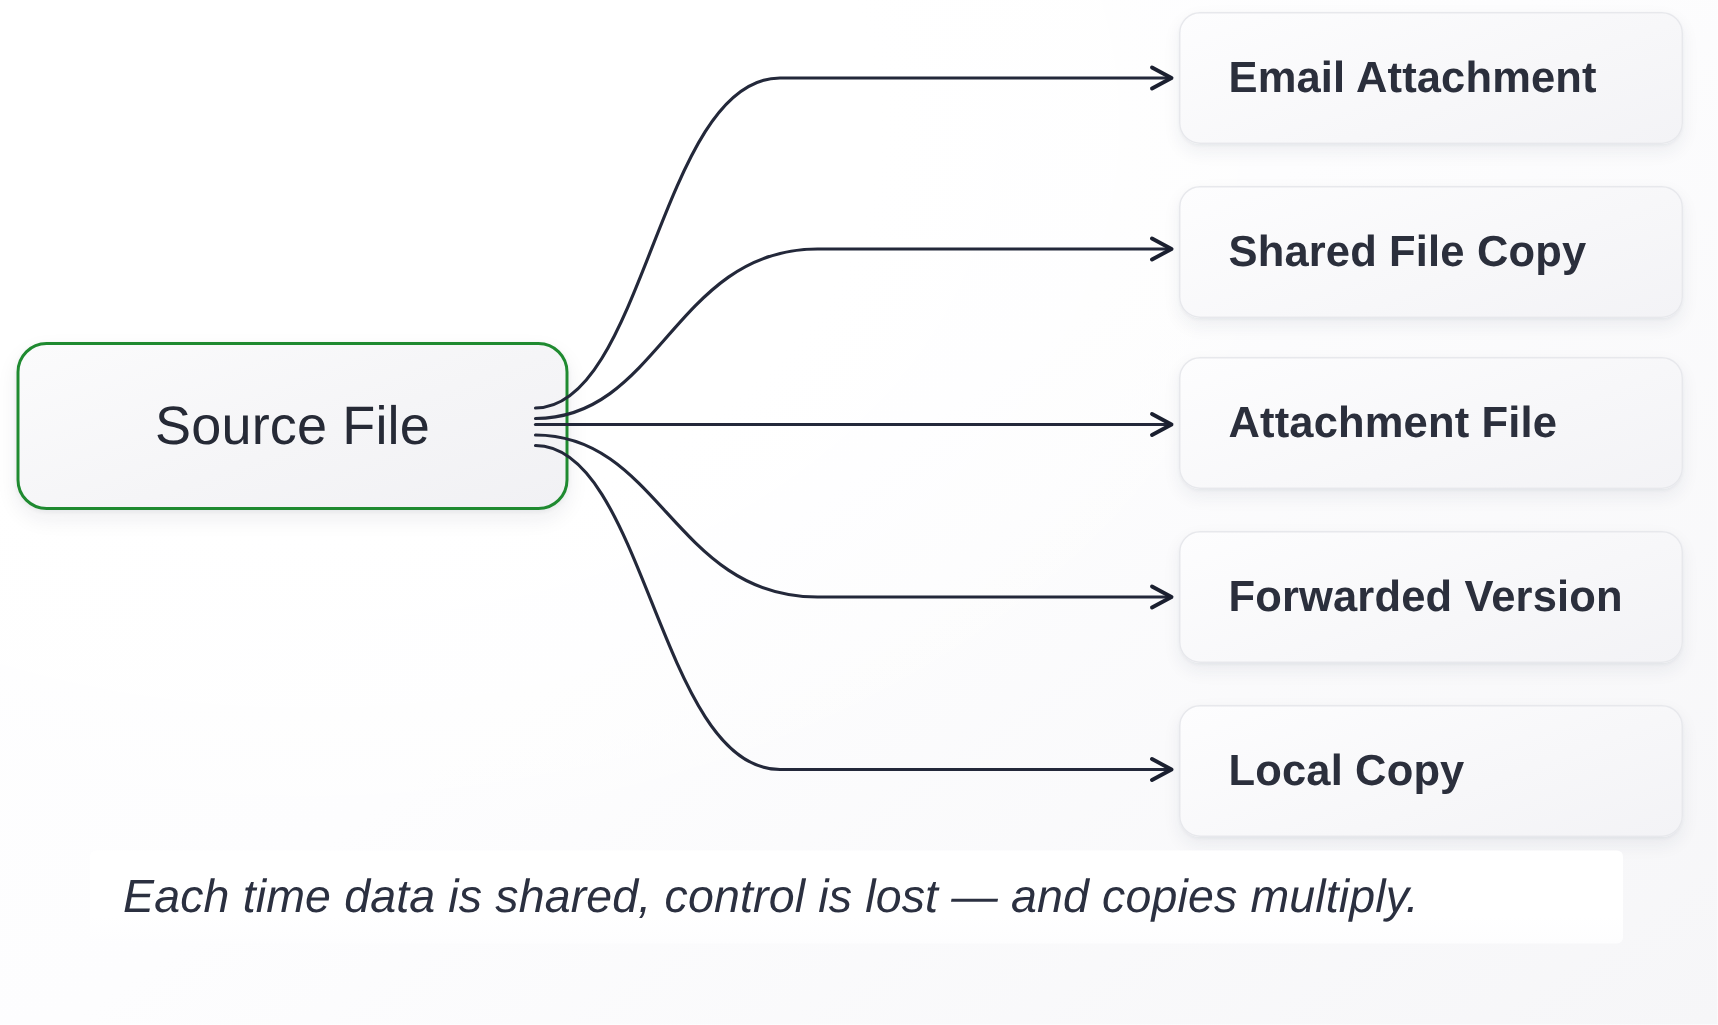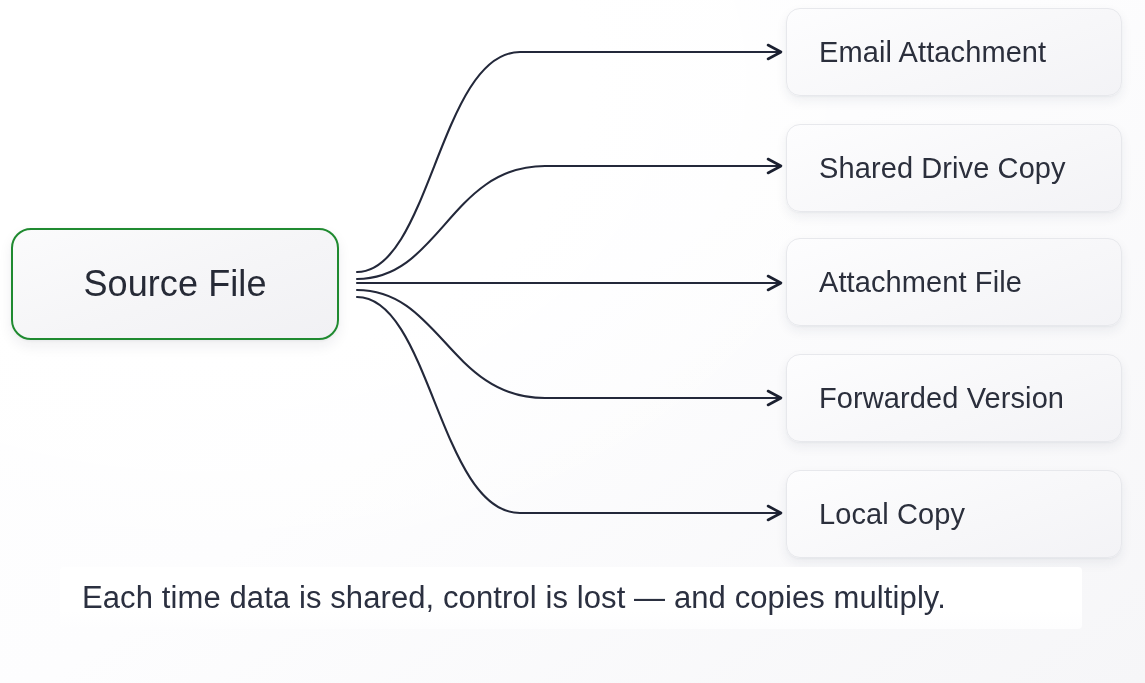--- a/index.html
+++ b/index.html
@@ -22,21 +22,21 @@
     background:
       radial-gradient(ellipse 900px 650px at 18% 12%, #ffffff 0%, #ffffff 42%, rgba(255,255,255,0) 78%),
       linear-gradient(145deg, #ffffff 0%, #fdfdfe 48%, #f6f6f8 100%);
   }
 
   
   .source-node {
     position: absolute;
     left: 11px;
     top: 228px;
-    width: 328px;
+    width: 368px;
     height: 112px;
     box-sizing: border-box;
     border: 2px solid #1f8a30;
     border-radius: 20px;
     background: linear-gradient(160deg, #fbfbfc 0%, #f5f5f7 55%, #f1f1f4 100%);
     box-shadow: 0 6px 14px rgba(25,35,60,0.07), 0 1px 3px rgba(25,35,60,0.05);
     display: flex;
     align-items: center;
     justify-content: center;
   }
@@ -58,21 +58,21 @@
     border: 1px solid #e7e8ec;
     border-radius: 14px;
     background: linear-gradient(160deg, #fdfdfe 0%, #f7f7f9 60%, #f3f3f6 100%);
     box-shadow: 0 5px 12px rgba(30,40,70,0.065), 0 1px 2px rgba(30,40,70,0.04);
     display: flex;
     align-items: center;
     padding-left: 32px;
   }
   .copy-label {
     font-size: 29px;
-    font-weight: 400;
+    font-weight: 700;
     color: #2b2f3c;
     letter-spacing: 0.1px;
     white-space: nowrap;
   }
 
   
   #connectors {
     position: absolute;
     left: 0;
     top: 0;
@@ -106,20 +106,21 @@
   }
   .caption-text {
     position: absolute;
     left: 82px;
     top: 580px;
     font-size: 31px;
     font-weight: 400;
     color: #2b3040;
     letter-spacing: 0.1px;
     white-space: nowrap;
+    font-style: italic;
   }
 </style>
 </head>
 <body>
 
 <div id="canvas">
 
   <div class="source-node">
     <span class="source-label">Source File</span>
   </div>
@@ -144,21 +145,21 @@
     <g>
       <path class="edge-path" d="M357,297 C 430,297 440,513 520,513 L 778,513"></path>
       <path class="edge-head" d="M768,506 L 781,513 L 768,520"></path>
     </g>
   </svg>
 
   <div class="copy-node" style="top:8px">
     <span class="copy-label">Email Attachment</span>
   </div>
   <div class="copy-node" style="top:124px">
-    <span class="copy-label">Shared Drive Copy</span>
+    <span class="copy-label">Shared File Copy</span>
   </div>
   <div class="copy-node" style="top:238px">
     <span class="copy-label">Attachment File</span>
   </div>
   <div class="copy-node" style="top:470px">
     <span class="copy-label">Local Copy</span>
   </div>
   <div class="copy-node" style="top:354px">
     <span class="copy-label">Forwarded Version</span>
   </div>

